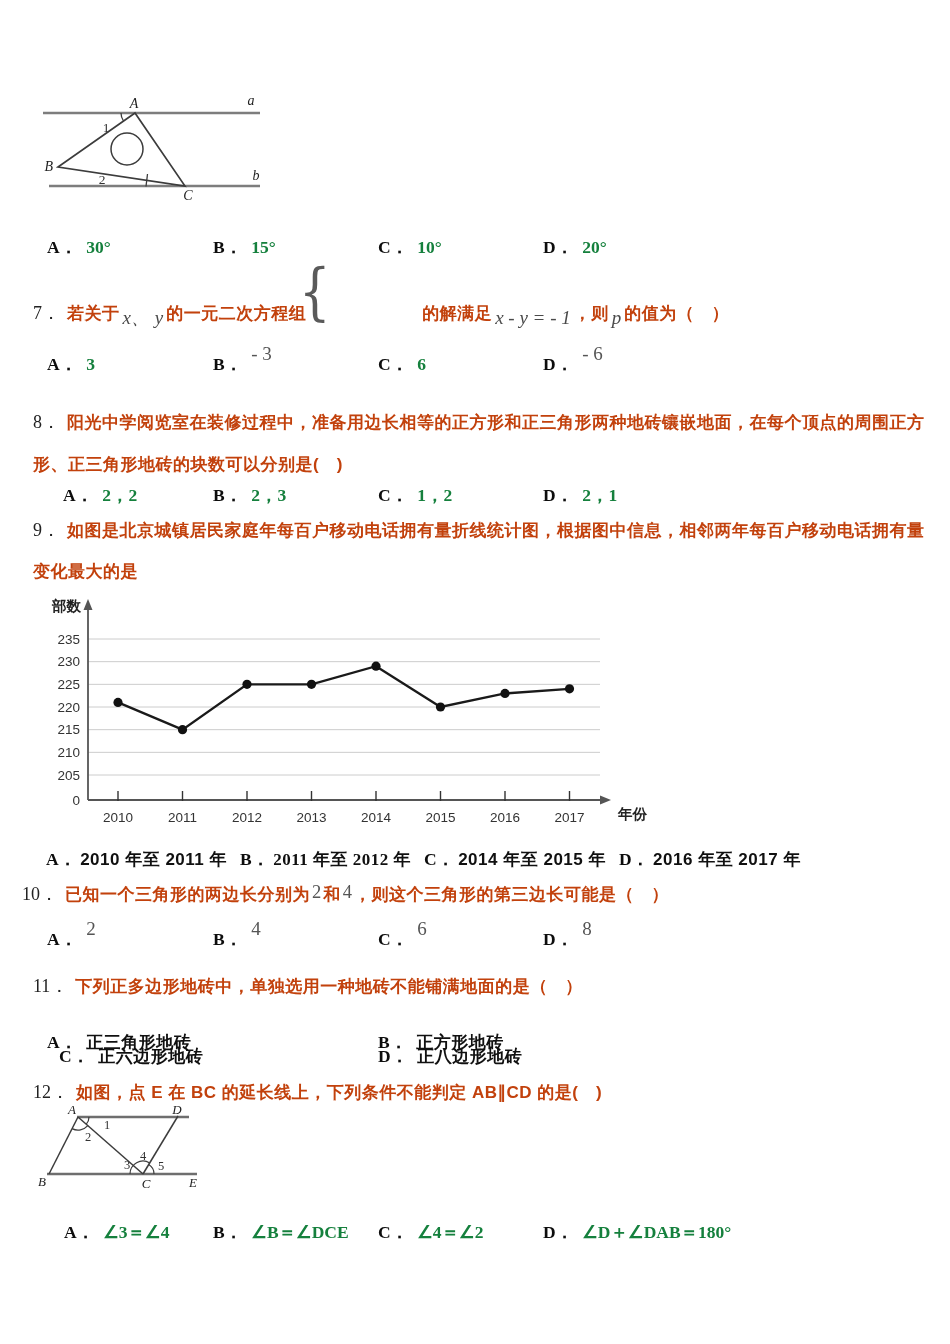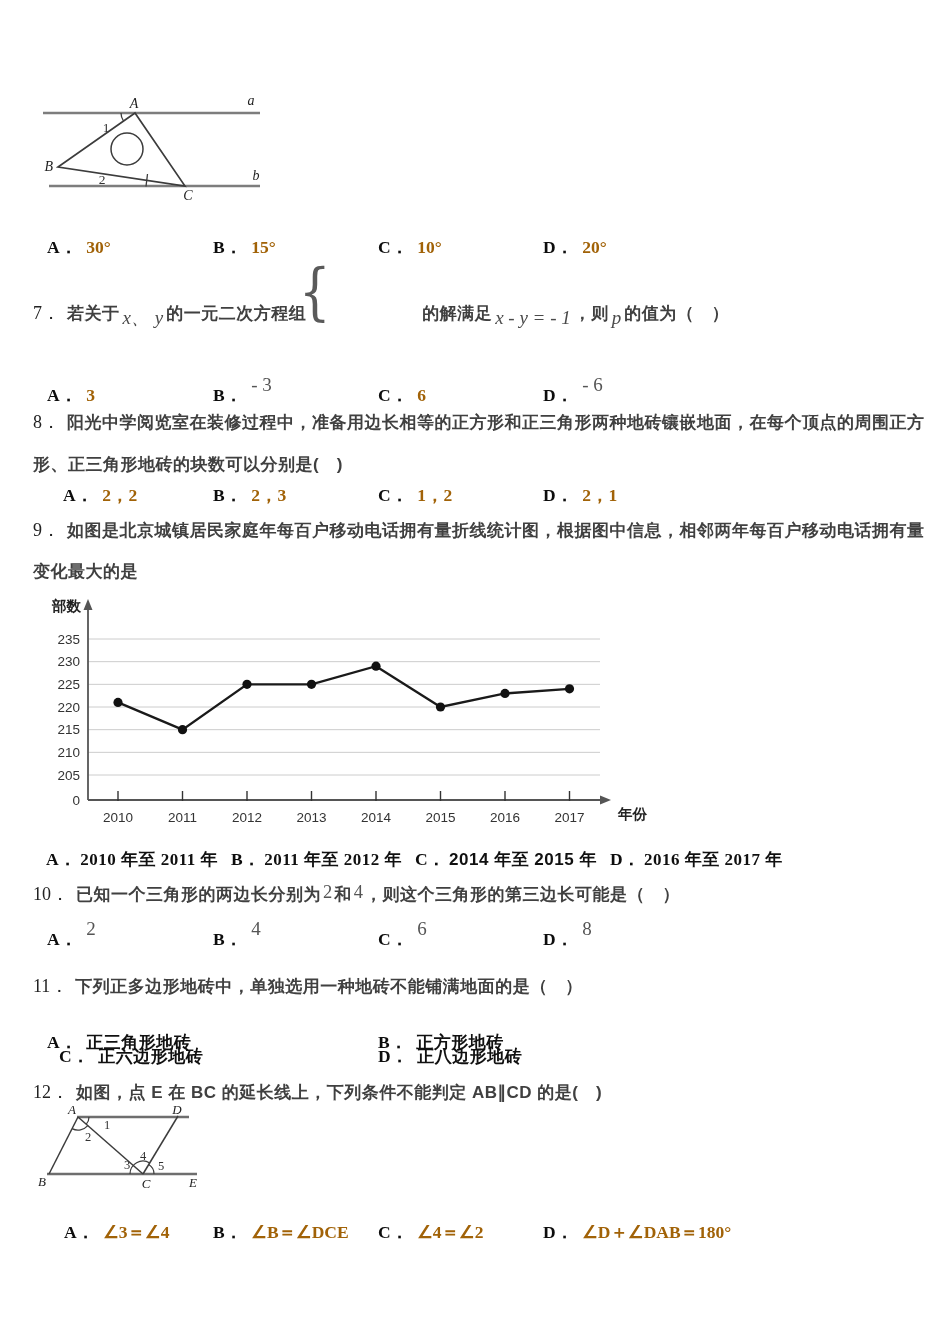--- a/index.html
+++ b/index.html
@@ -1,22 +1,22 @@
 <!DOCTYPE html>
 <html><head>
 <meta charset="utf-8">
 <style>
   html,body{margin:0;padding:0;background:#ffffff;}
   body{width:950px;height:1344px;position:relative;font-family:"Liberation Sans",sans-serif;color:#111;}
   .abs{position:absolute;}
   .qline{white-space:nowrap;display:flex;align-items:baseline;}
-  .qtext{font-size:17px;font-weight:700;color:#404040;letter-spacing:0.5px;}
+  .qtext{font-size:17px;font-weight:700;color:#c2410c;letter-spacing:0.5px;}
   .qnum{font-family:"Liberation Serif",serif;font-weight:400;font-size:18px;color:#222;margin-right:7px;}
   .opt-letter{font-family:"Liberation Serif",serif;font-weight:700;font-size:17.5px;color:#0d0d0d;}
-  .opt-val{font-family:"Liberation Serif",serif;font-weight:700;font-size:17.5px;color:#a16207;margin-left:9px;}
+  .opt-val{font-family:"Liberation Serif",serif;font-weight:700;font-size:17.5px;color:#15803d;margin-left:9px;}
   .opt-cn{font-size:17px;font-weight:700;color:#101010;margin-left:9px;letter-spacing:0.5px;}
   .opts{left:47px;width:870px;height:30px;}
   .opt{position:absolute;top:0;white-space:nowrap;}
   .mathi{font-family:"Liberation Serif",serif;font-style:italic;font-weight:400;color:#4a4a4a;font-size:19px;}
   .lowered{position:relative;top:5px;padding:0 3px;}
   .raised{position:relative;top:-10px;font-family:"Liberation Serif",serif;font-style:normal;
           font-weight:400;color:#555;font-size:19px;margin-left:9px;}
   .mnum{font-family:"Liberation Serif",serif;font-weight:400;color:#555;font-size:18.5px;
         position:relative;top:-2px;padding:0 2px;}
   .sys{position:absolute;display:flex;align-items:center;}
@@ -67,21 +67,21 @@
   <span class="qtext">的解满足</span>
   <span class="mathi lowered">x -  y = - 1</span>
   <span class="qtext">，则</span>
   <span class="mathi lowered">p</span>
   <span class="qtext">的值为（　）</span>
 </div>
 <div class="sys" style="left:295px;top:263px;">
   <span class="brace">{</span>
 </div>
 
-<div class="abs opts" style="top:383px;">
+<div class="abs opts" style="top:352px;">
   <div class="opt" style="left:0"><span class="opt-letter">A．</span><span class="opt-val">3</span></div>
   <div class="opt" style="left:166px"><span class="opt-letter">B．</span><span class="raised">- 3</span></div>
   <div class="opt" style="left:331px"><span class="opt-letter">C．</span><span class="opt-val">6</span></div>
   <div class="opt" style="left:496px"><span class="opt-letter">D．</span><span class="raised">- 6</span></div>
 </div>
 
 <div class="abs qline" style="left:33px;top:410px;">
   <span class="qnum">8．</span>
   <span class="qtext">阳光中学阅览室在装修过程中，准备用边长相等的正方形和正三角形两种地砖镶嵌地面，在每个顶点的周围正方</span>
 </div>
@@ -146,27 +146,27 @@
     <circle cx="261.5" cy="92.334" r="4.6" fill="#111"></circle>
     <circle cx="326" cy="74.20080000000002" r="4.6" fill="#111"></circle>
     <circle cx="390.5" cy="115.0005" r="4.6" fill="#111"></circle>
     <circle cx="455" cy="101.40060000000001" r="4.6" fill="#111"></circle>
     <circle cx="519.5" cy="96.8673" r="4.6" fill="#111"></circle>
     <text x="2" y="19" text-anchor="start" class="axiscjk">部数</text>
     <text x="568" y="227" text-anchor="start" class="axiscjk">年份</text>
   </svg>
 
 <div class="abs qline" style="left:46px;top:847px;gap:13px;">
-  <span><span class="opt-letter">A．</span><span class="opt-cn" style="margin-left:4px;font-family:Liberation Serif, serif">2010 年至 2011 年</span></span>
+  <span><span class="opt-letter">A．</span><span class="opt-cn" style="margin-left:4px;font-family:Liberation Sans, sans-serif">2010 年至 2011 年</span></span>
   <span><span class="opt-letter">B．</span><span class="opt-cn" style="margin-left:4px;font-family:'Liberation Serif',serif">2011 年至 2012 年</span></span>
   <span><span class="opt-letter">C．</span><span class="opt-cn" style="margin-left:4px;font-family:Liberation Sans, sans-serif">2014 年至 2015 年</span></span>
-  <span><span class="opt-letter">D．</span><span class="opt-cn" style="margin-left:4px;font-family:Liberation Serif, serif">2016 年至 2017 年</span></span>
-</div>
-
-<div class="abs qline" style="left:33px;top:882px;">
+  <span><span class="opt-letter">D．</span><span class="opt-cn" style="margin-left:4px;font-family:Liberation Sans, sans-serif">2016 年至 2017 年</span></span>
+</div>
+
+<div class="abs qline" style="left:22px;top:882px;">
   <span class="qnum">10．</span>
   <span class="qtext">已知一个三角形的两边长分别为</span>
   <span class="mnum">2</span>
   <span class="qtext">和</span>
   <span class="mnum">4</span>
   <span class="qtext">，则这个三角形的第三边长可能是（　）</span>
 </div>
 <div class="abs opts" style="top:927px;">
   <div class="opt" style="left:0"><span class="opt-letter">A．</span><span class="raised">2</span></div>
   <div class="opt" style="left:166px"><span class="opt-letter">B．</span><span class="raised">4</span></div>

